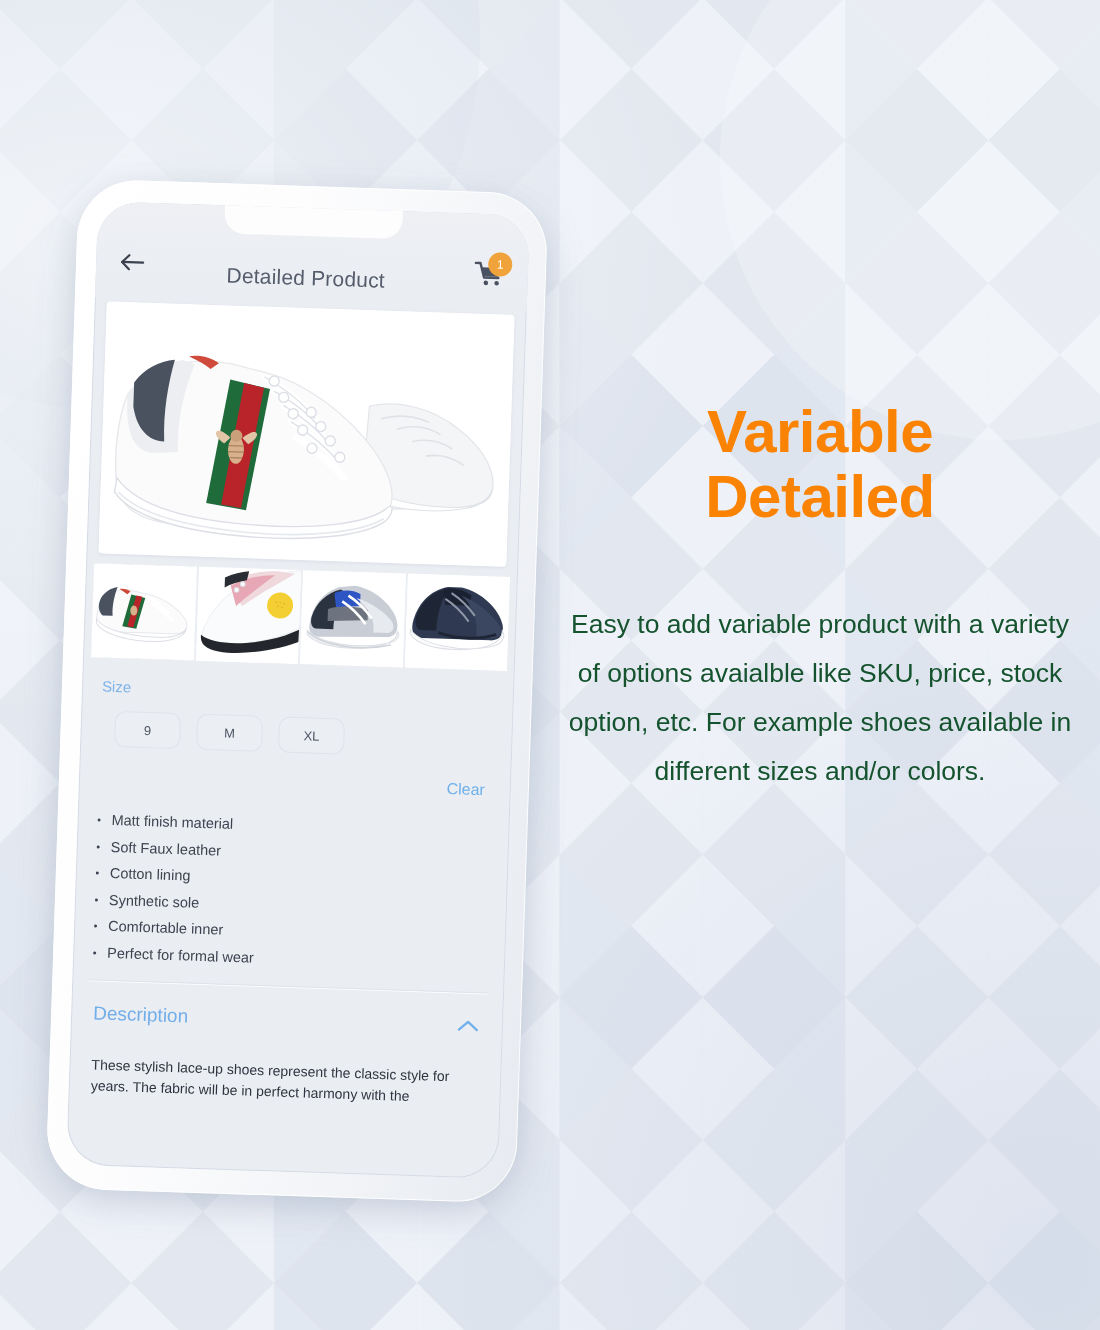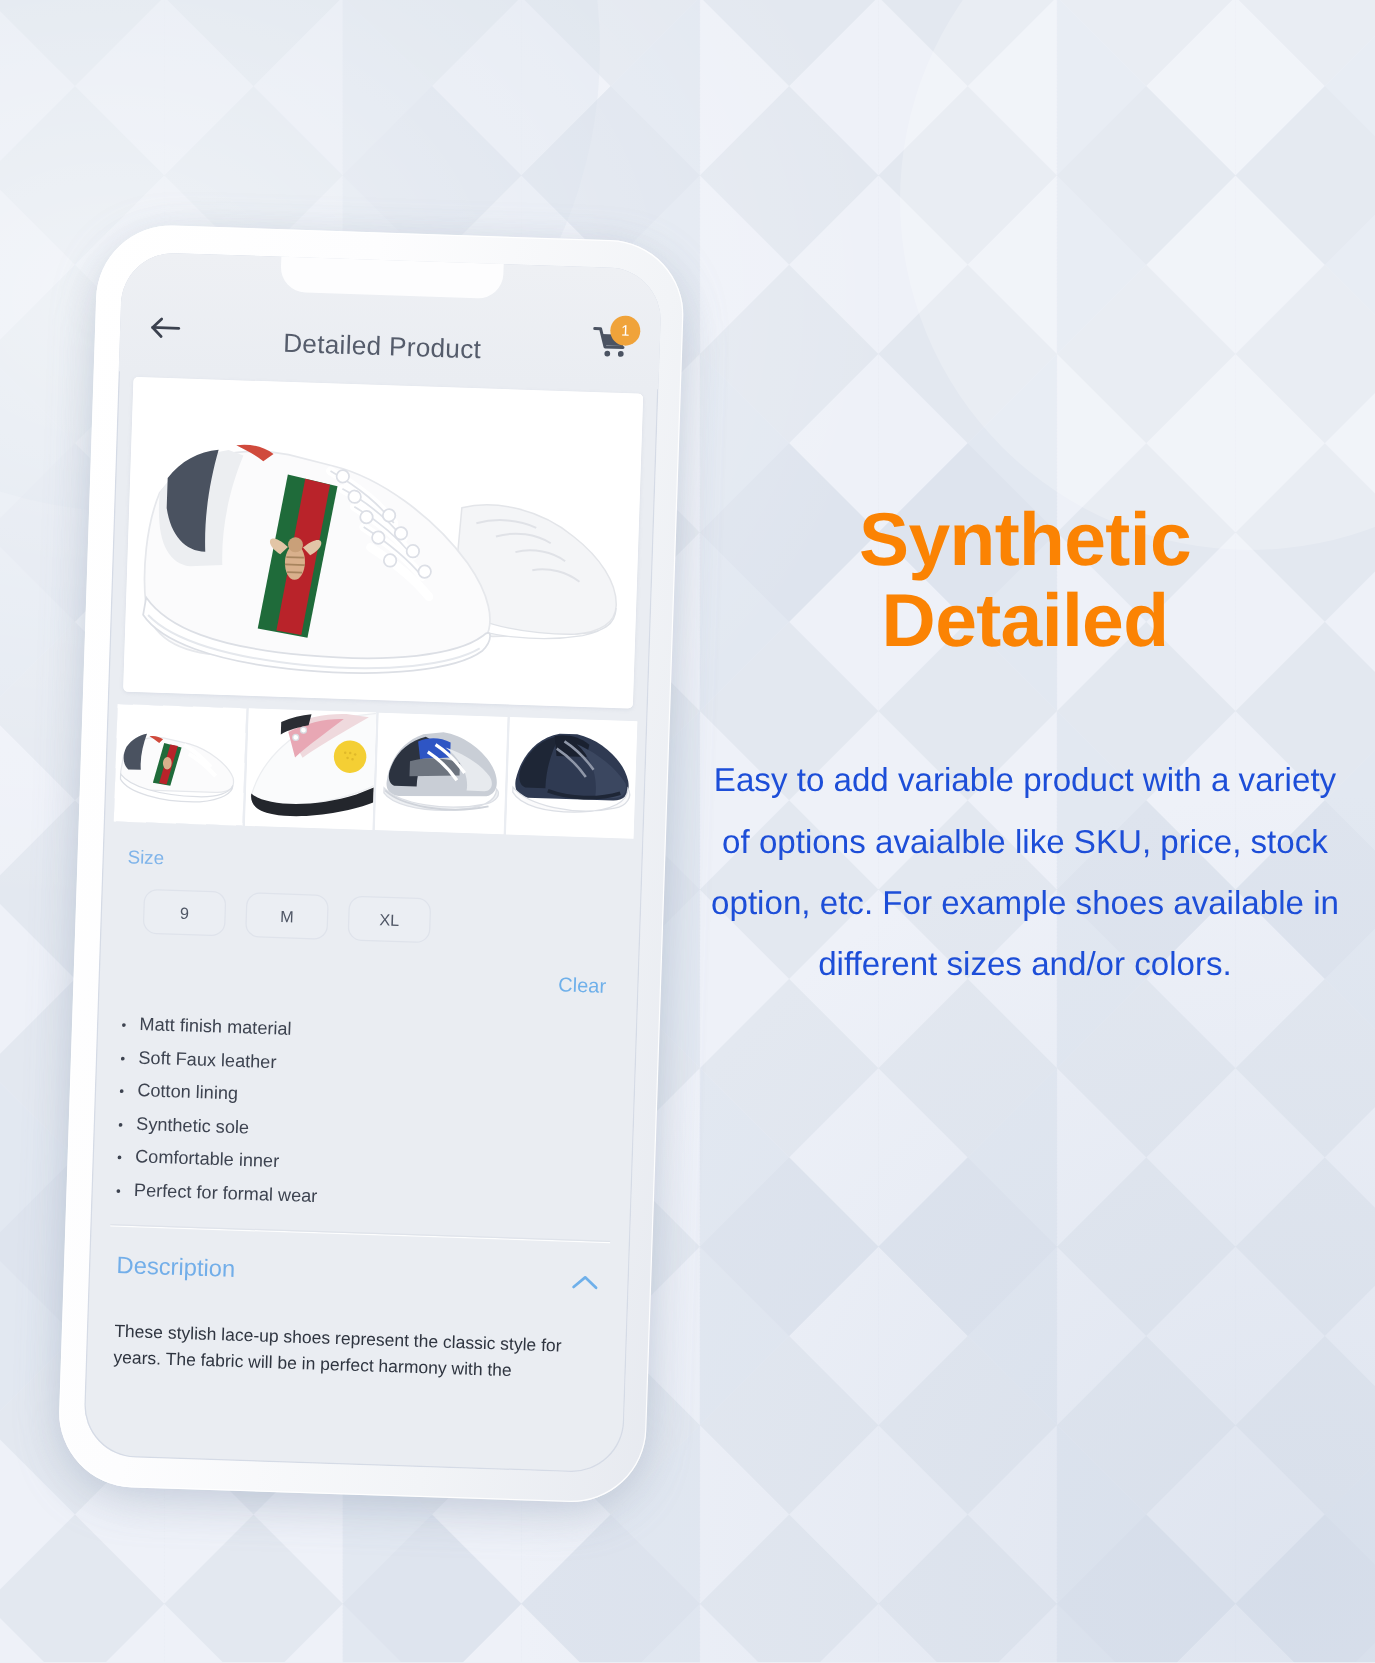--- a/index.html
+++ b/index.html
@@ -285,21 +285,21 @@
     font-size: 60px;
     line-height: 1.08;
     font-weight: bold;
     color: #fb8303;
     letter-spacing: -0.5px;
   }
   #copy p {
     margin-top: 70px;
     font-size: 26.5px;
     line-height: 1.85;
-    color: #1d4ed8;
+    color: #14532d;
   }
 </style>
 </head>
 <body>
 
 <div id="page">
 
   <div id="bg-pattern"></div>
   <div id="bg-pattern2"></div>
   <div id="bg-arc"></div>
@@ -517,19 +517,19 @@
         </div>
 
         <div class="desc-body">These stylish lace-up shoes represent the classic style for years. The fabric will be in perfect harmony with the</div>
 
       </div>
     </div>
   </div>
 
   <div id="copy">
     <h1>
-      <span>Synthetic</span><br>
+      <span>Variable</span><br>
       <span>Detailed</span>
     </h1>
     <p>Easy to add variable product with a variety of options avaialble like SKU, price, stock option, etc. For example shoes available in different sizes and/or colors.</p>
   </div>
 
 </div>
 
 </body></html>

